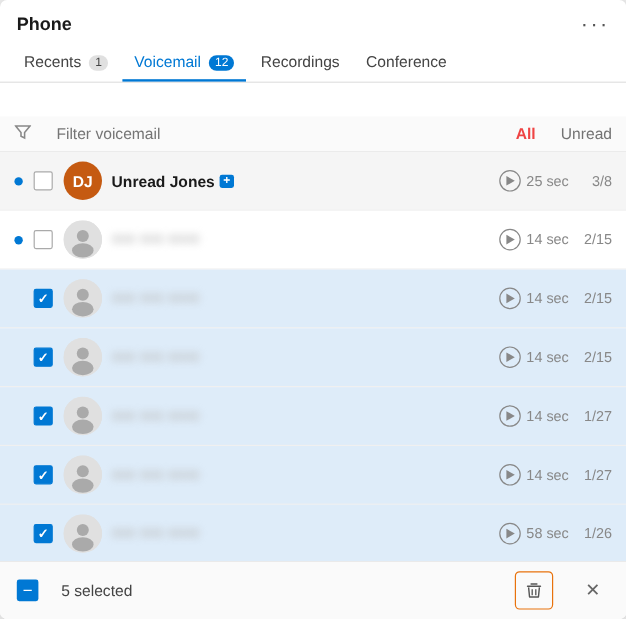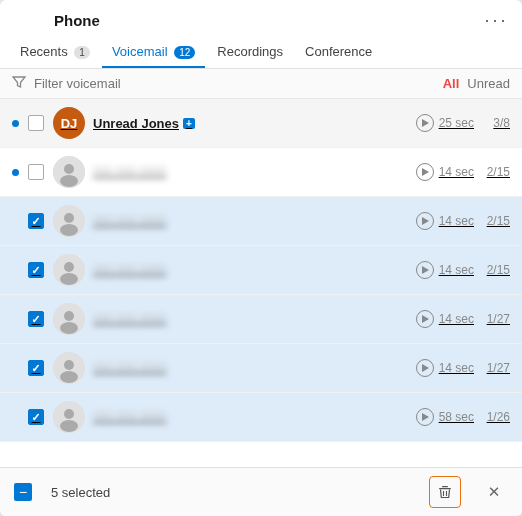--- a/index.html
+++ b/index.html
@@ -25,21 +25,20 @@
     .title-bar {
       display: flex;
       align-items: center;
       justify-content: space-between;
       padding: 10px 14px 6px;
     }
     .title-bar-title {
       font-size: 15px;
       font-weight: 600;
       color: #1a1a1a;
-      margin-left: 40px;
     }
     .title-bar-more {
       font-size: 18px;
       color: #555;
       cursor: pointer;
       letter-spacing: 2px;
     }
     .tabs {
       display: flex;
       align-items: center;
@@ -73,22 +72,23 @@
     }
     .tab:not(.active) .badge {
       background: #e0e0e0;
       color: #444;
     }
     .filter-bar {
       display: flex;
       align-items: center;
       padding: 6px 12px;
       border-bottom: 1px solid #e8e8e8;
-      gap: 8px;
+      gap: 21px;
       background: #fafafa;
+      margin-top: 28px;
     }
     .filter-icon {
       color: #888;
       font-size: 13px;
     }
     .filter-input {
       flex: 1;
       border: none;
       background: transparent;
       outline: none;
@@ -112,21 +112,20 @@
     }
     .vm-row {
       display: flex;
       align-items: center;
       padding: 8px 12px;
       border-bottom: 1px solid #f0f0f0;
       gap: 8px;
       min-height: 44px;
       background: #fff;
       position: relative;
-      text-decoration: underline;
     }
     .vm-row.selected {
       background: #deecf9;
     }
     .vm-row.highlighted {
       background: #f5f5f5;
     }
     .dot {
       width: 7px;
       height: 7px;

